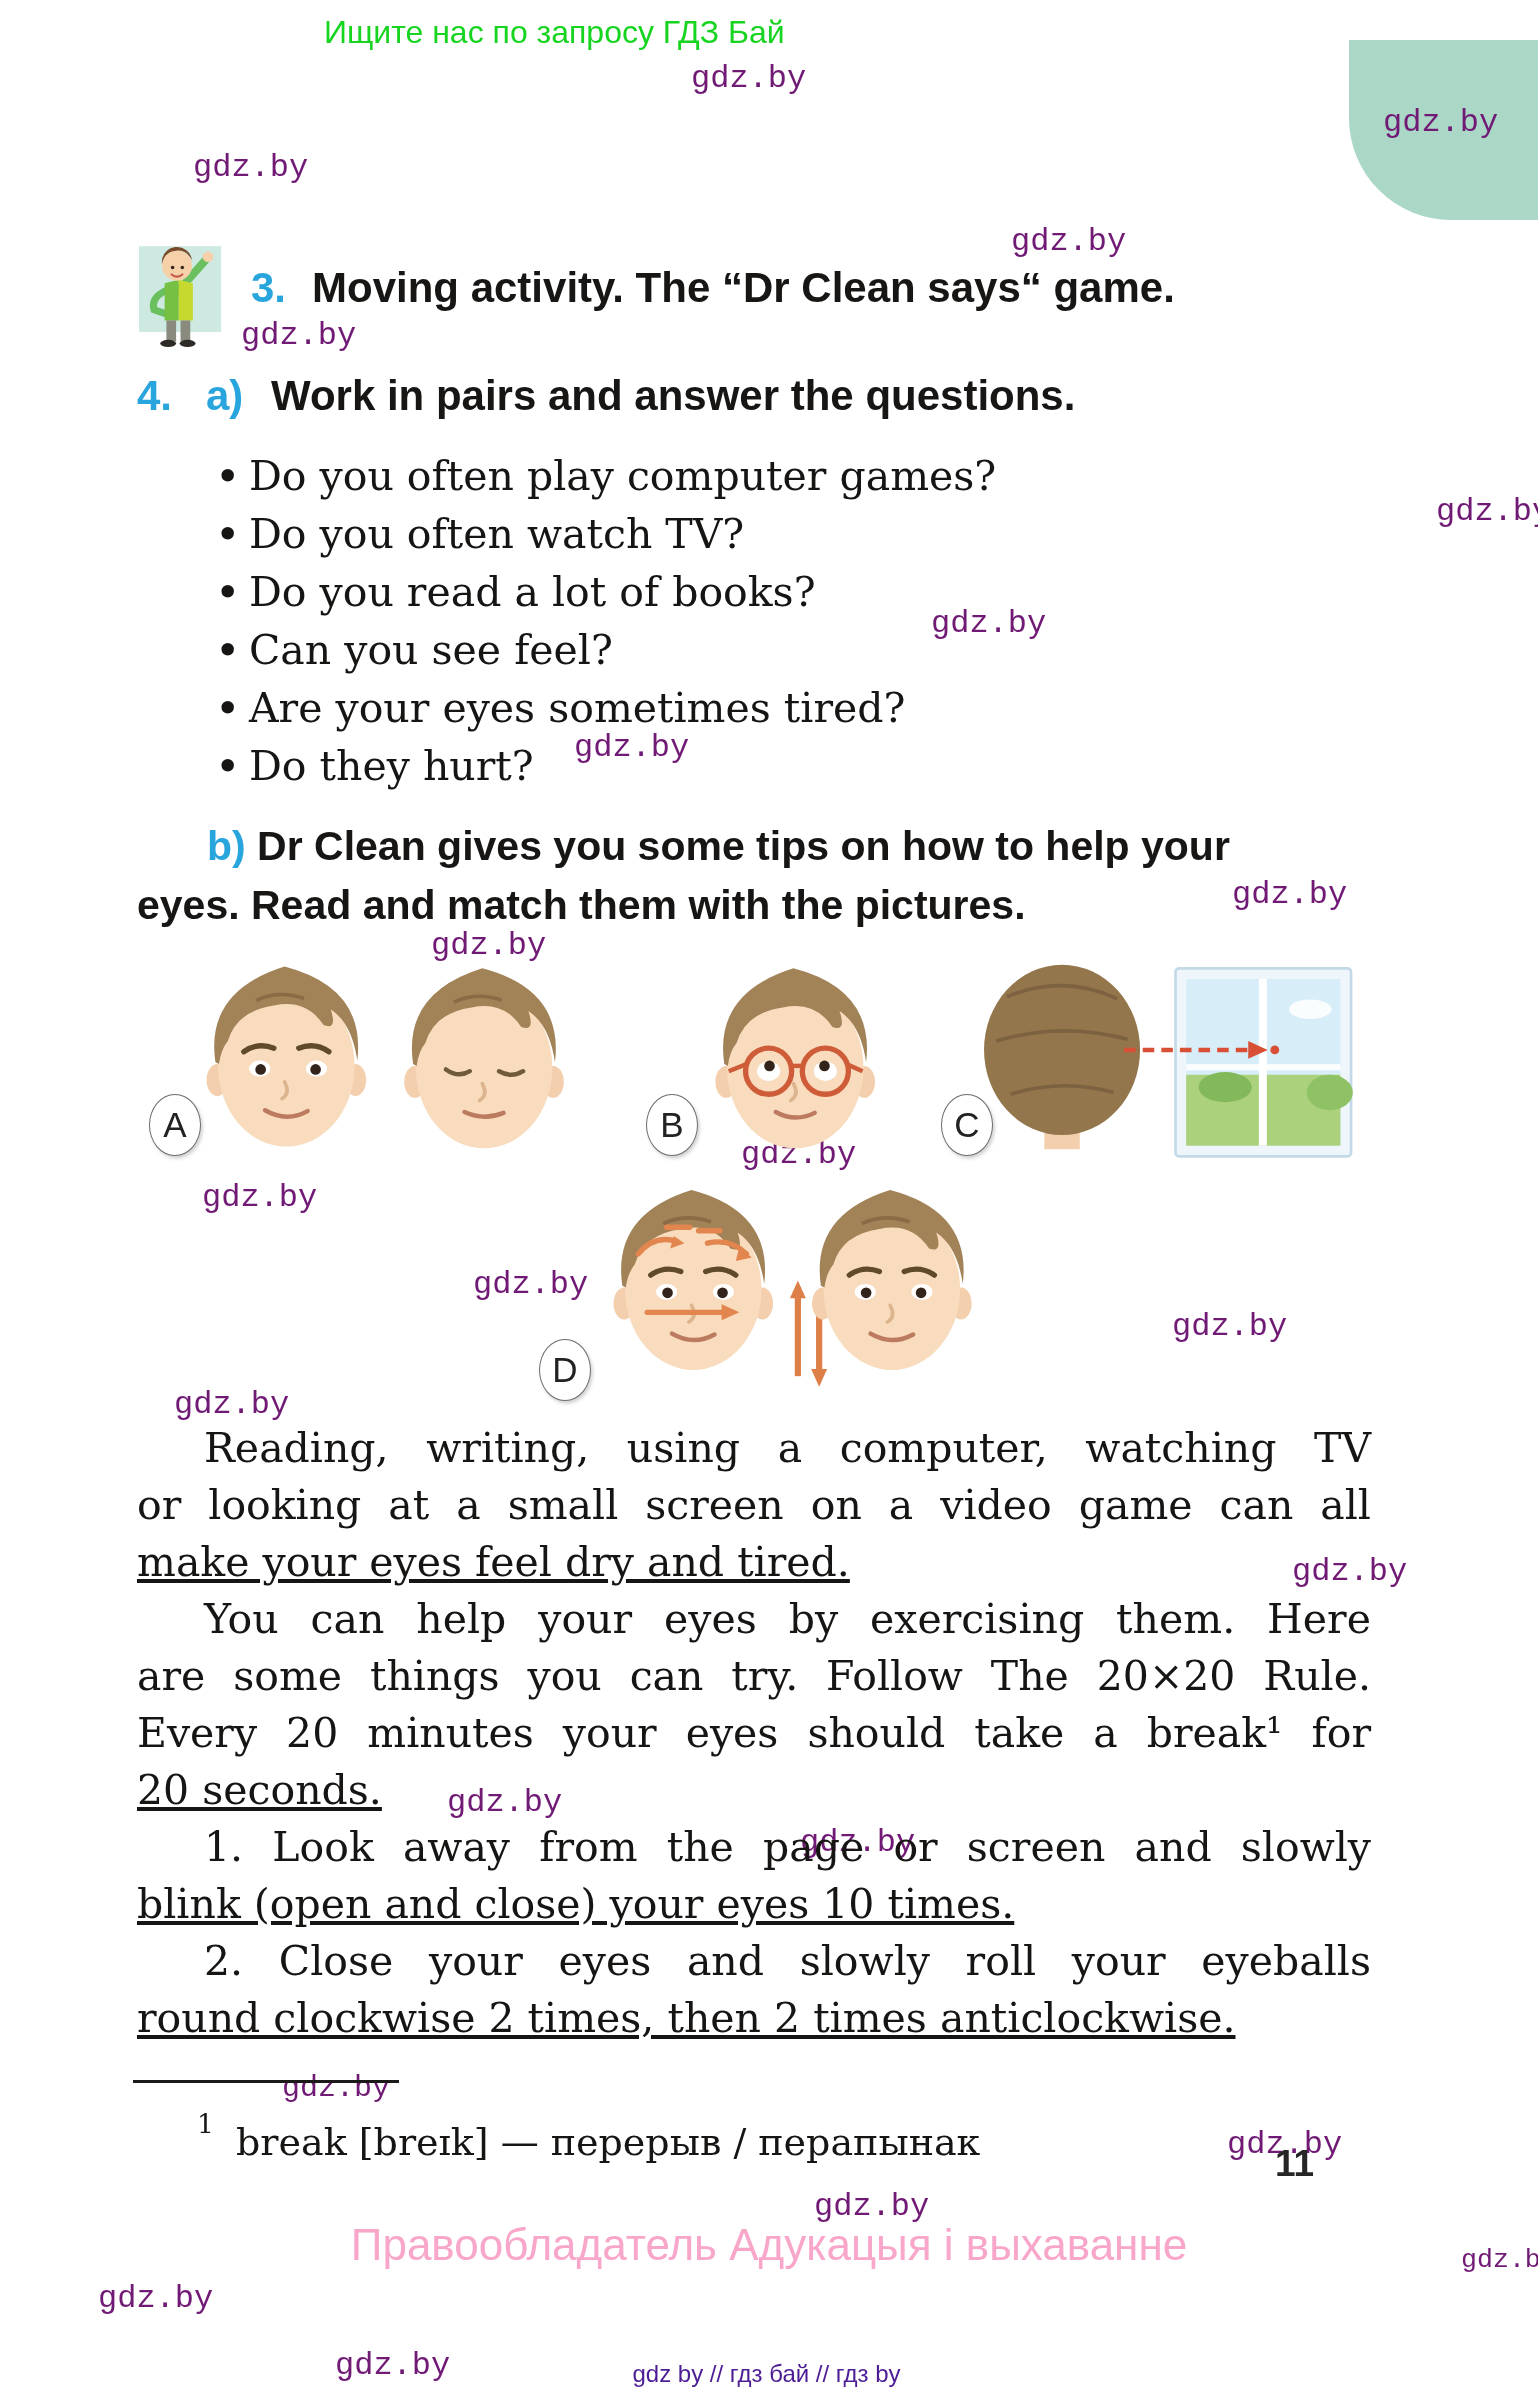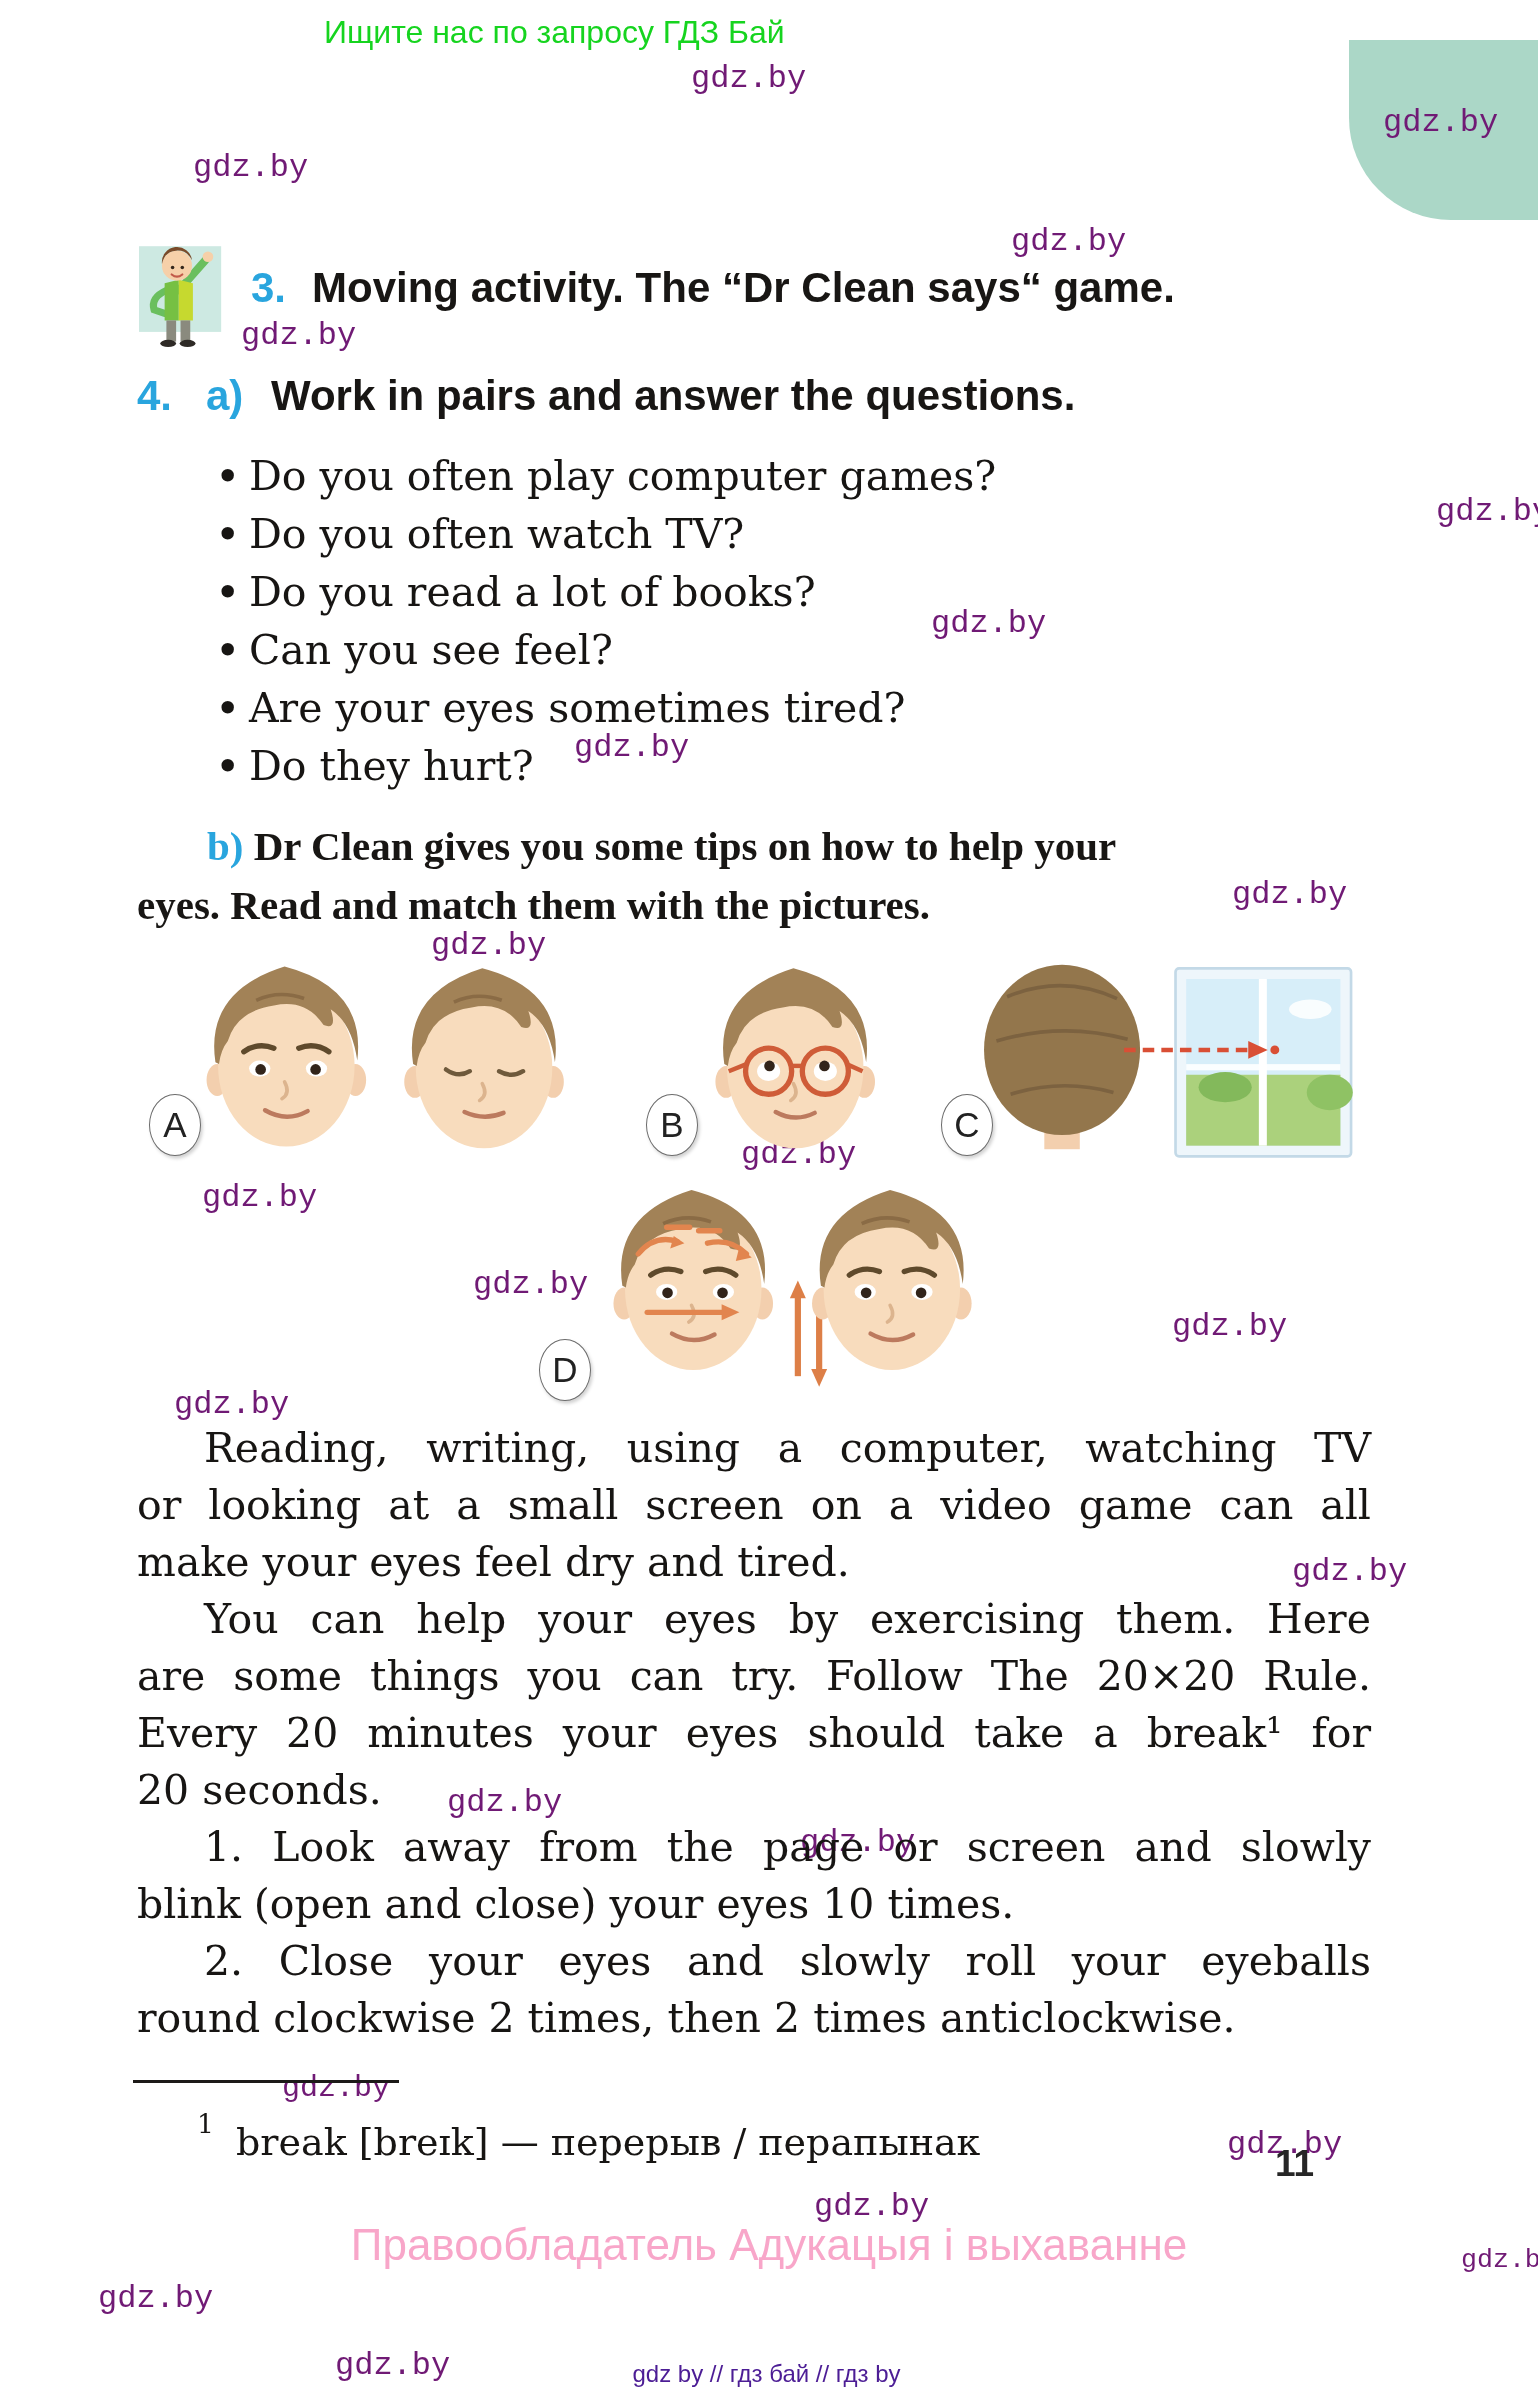--- a/index.html
+++ b/index.html
@@ -18,27 +18,27 @@
   .corner .wm{left:34px;top:64px;}
   
   .hnum{position:absolute;font-size:42px;font-weight:bold;color:#29a5de;white-space:nowrap;}
   .htxt{position:absolute;font-size:42px;font-weight:bold;color:#181614;white-space:nowrap;}
   
   .questions{position:absolute;left:137px;top:431px;width:1188px;list-style:none;margin:16px;padding:0;}
   .questions li{position:relative;padding-left:96px;font:41px/58px "DejaVu Serif",serif;color:#171513;}
   .questions li::before{content:"\2022";position:absolute;left:62px;top:0;font-size:43px;}
   
   .partb{position:absolute;left:137px;top:817px;width:1241px;font-size:41px;font-weight:bold;
-         color:#181614;line-height:59px;font-family:Liberation Serif, serif;}
+         color:#181614;line-height:59px;}
   .partb .lead{display:inline-block;width:70px;}
   .partb .blab{color:#29a5de;}
   
   .bodytext{position:absolute;left:137px;top:1420px;width:1234px;}
   .bl{font:41px/57px "DejaVu Serif",serif;color:#171513;text-align:justify;text-align-last:justify;}
-  .bl.left{text-align:left;text-align-last:left;}
+  .bl.left{text-align:left;text-align-last:left;text-decoration:underline;}
   .bl.ind{text-indent:67px;}
   
   .badge{position:absolute;width:50px;height:60px;background:#ffffff;border:1.8px solid #6b6b6b;
          border-radius:50%;display:flex;align-items:center;justify-content:center;
          font-size:35px;color:#222;box-shadow:1.8px 2.7px 3.5px rgba(0,0,0,0.18);}
   
   .fnrule{position:absolute;left:133px;top:2080px;width:266px;height:2.7px;background:#1c1a18;}
   .fnsup{position:absolute;left:197px;top:2108px;font:26.6px "DejaVu Serif",serif;color:#171513;}
   .fntext{position:absolute;left:236px;top:2120px;font:38px "DejaVu Serif",serif;color:#171513;white-space:nowrap;}
   

